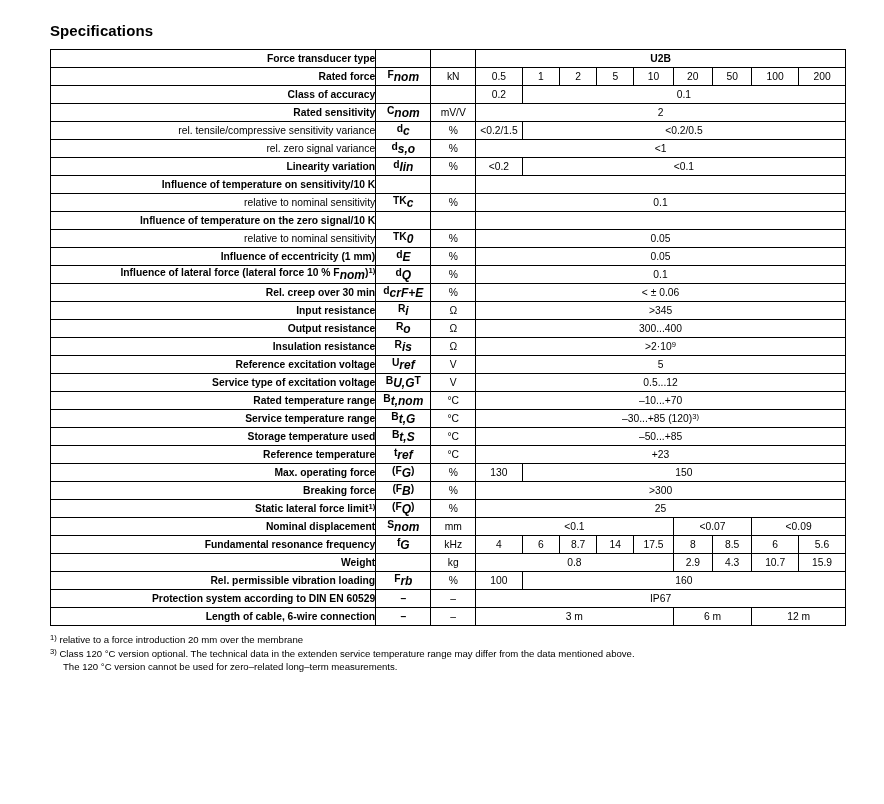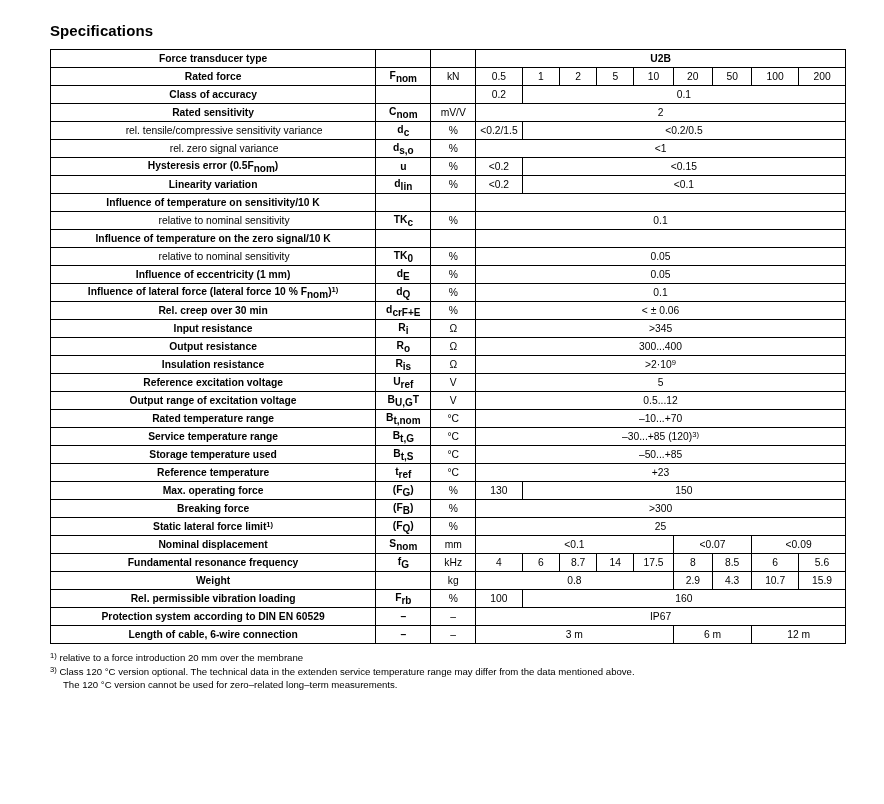--- a/index.html
+++ b/index.html
@@ -21,30 +21,30 @@
     font-size:10.3px;
   }
   table.spec td{
     border:0.8px solid #000;
     padding:0;
     height:17px;
     vertical-align:middle;
     overflow:hidden;
     white-space:nowrap;
   }
-  .lbl{ text-align:center; padding-left:6px; font-weight:bold; }
+  .lbl{ text-align:right; padding-left:6px; font-weight:bold; }
   .lbl.sub{ font-weight:normal; padding-left:22px; }
   .sym{ text-align:center; font-weight:bold; }
   .unit{ text-align:center; }
   .val{ text-align:center; }
   .noborder-top{border-top:none;}
   .noborder-bottom{border-bottom:none;}
   .thick-top{border-top:1.6px solid #000;padding-left:8px;}
   .thick-bottom{border-bottom:1.6px solid #000;}
-  sub{font-size:10px;vertical-align:-0.25em;}
+  sub{font-size:12px;vertical-align:-0.25em;font-style:italic;}
   sup{font-size:7.6px;vertical-align:0.45em;}
   .footnotes{
     margin-top:7px;
     font-size:9.6px;
     line-height:1.32;
     width:810px;
   }
   .footnotes div{white-space:nowrap;}
   .fn-indent{padding-left:13px;}
 </style>
@@ -117,27 +117,20 @@
         <td class="val" colspan="8">&lt;0.2/0.5</td>
       </tr>
 
       <tr>
         <td class="lbl sub">rel. zero signal variance</td>
         <td class="sym">d<sub>s,o</sub></td>
         <td class="unit">%</td>
         <td class="val" colspan="9">&lt;1</td>
       </tr>
 
-      <tr>
-        <td class="lbl">Hysteresis error (0.5F<sub>nom</sub>)</td>
-        <td class="sym">u</td>
-        <td class="unit">%</td>
-        <td class="val">&lt;0.2</td>
-        <td class="val" colspan="8">&lt;0.15</td>
-      </tr>
 
       <tr>
         <td class="lbl">Linearity variation</td>
         <td class="sym">d<sub>lin</sub></td>
         <td class="unit">%</td>
         <td class="val">&lt;0.2</td>
         <td class="val" colspan="8">&lt;0.1</td>
       </tr>
 
       <tr>
@@ -209,21 +202,21 @@
       </tr>
 
       <tr>
         <td class="lbl">Reference excitation voltage</td>
         <td class="sym">U<sub>ref</sub></td>
         <td class="unit">V</td>
         <td class="val" colspan="9">5</td>
       </tr>
 
       <tr>
-        <td class="lbl">Output range of excitation voltage</td>
+        <td class="lbl">Service type of excitation voltage</td>
         <td class="sym">B<sub>U,G</sub>T</td>
         <td class="unit">V</td>
         <td class="val" colspan="9">0.5...12</td>
       </tr>
 
       <tr>
         <td class="lbl thick-top">Rated temperature range</td>
         <td class="sym thick-top">B<sub>t,nom</sub></td>
         <td class="unit thick-top">°C</td>
         <td class="val thick-top" colspan="9">–10...+70</td>

